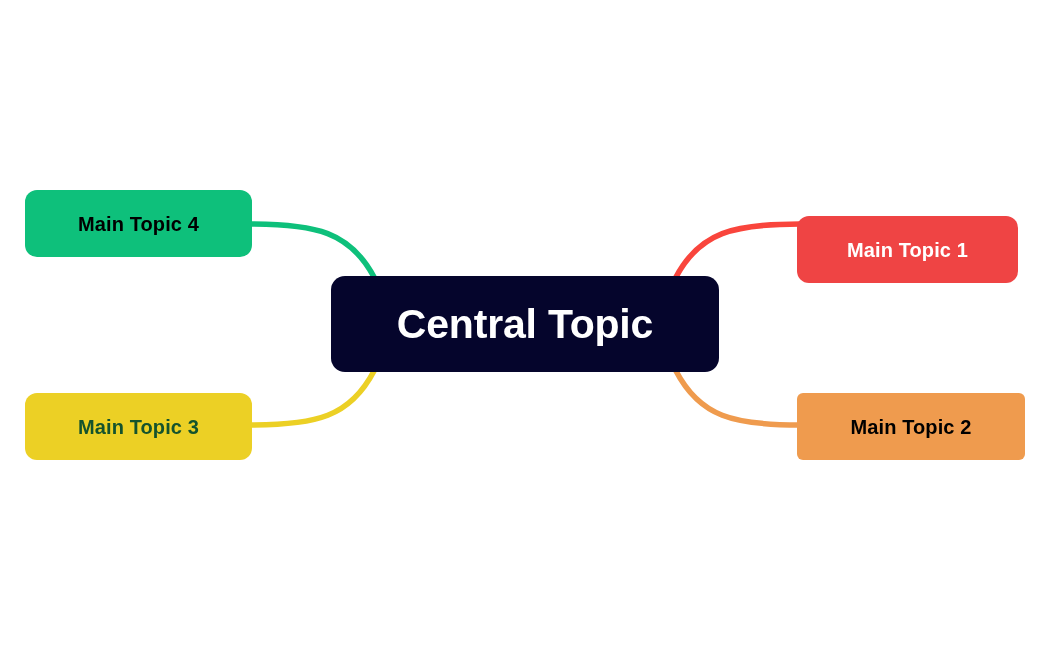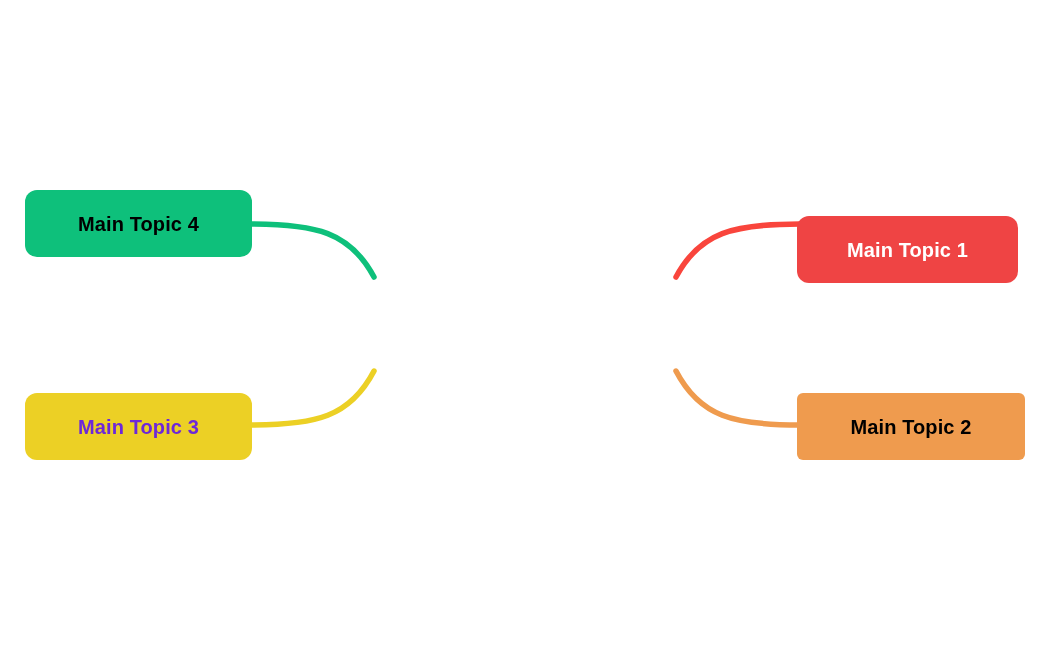--- a/index.html
+++ b/index.html
@@ -75,21 +75,21 @@
     background: #0ec07b;
   }
   #node-topic-4 .node-label { color: #000000; }
 
   #node-topic-3 {
     left: 25px;
     top: 393px;
     width: 227px;
     background: #ecd025;
   }
-  #node-topic-3 .node-label { color: #6d28d9; }
+  #node-topic-3 .node-label { color: #14532d; }
 
   #node-topic-1 {
     left: 797px;
     top: 190px;
     width: 221px;
     background: #ef4444;
     margin-top: 26px;
   }
   #node-topic-1 .node-label { color: #ffffff; }
 
@@ -107,20 +107,23 @@
 
 <div id="mindmap-canvas">
 
   <svg id="connector-layer" viewBox="0 0 1050 650" width="1050" height="650" xmlns="http://www.w3.org/2000/svg">
     <path d="M 250 224 C 316 224 350 232 374 277" fill="none" stroke="#0ec07b" stroke-width="5.5" stroke-linecap="round"></path>
     <path d="M 250 425 C 316 425 350 417 374 371" fill="none" stroke="#ecd025" stroke-width="5.5" stroke-linecap="round"></path>
     <path d="M 800 224 C 734 224 700 232 676 277" fill="none" stroke="#f9453c" stroke-width="5.5" stroke-linecap="round"></path>
     <path d="M 800 425 C 734 425 700 417 676 371" fill="none" stroke="#ef9b4e" stroke-width="5.5" stroke-linecap="round"></path>
   </svg>
 
+  <div class="node" id="node-central">
+    <span class="node-label">Central Topic</span>
+  </div>
 
   <div class="node branch" id="node-topic-1">
     <span class="node-label">Main Topic 1</span>
   </div>
 
   <div class="node branch" id="node-topic-2">
     <span class="node-label">Main Topic 2</span>
   </div>
 
   <div class="node branch" id="node-topic-3">

